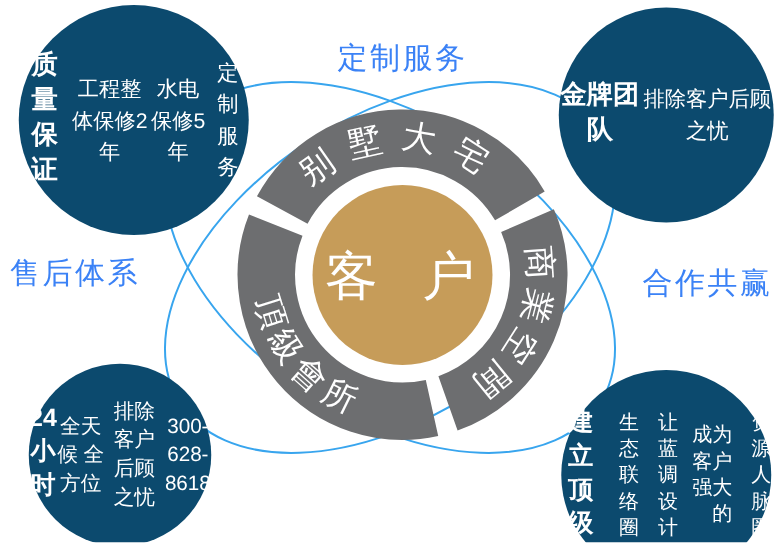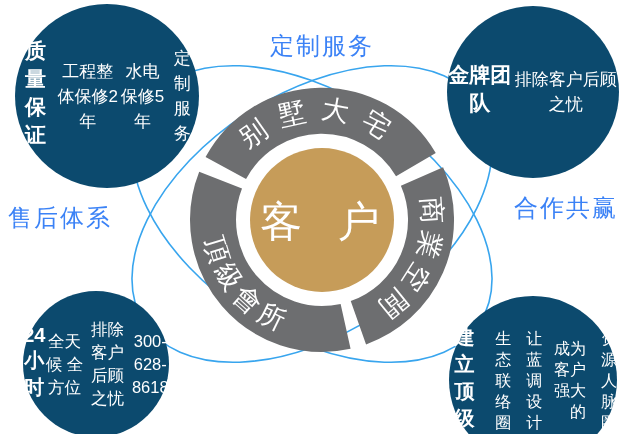--- a/index.html
+++ b/index.html
@@ -38,21 +38,21 @@
   .node-br{left:449px;top:296px;width:168px;height:168px;}
   .node-bl .node-title,.node-br .node-title{font-size:20px;margin-bottom:4px;}
   .node-bl .node-line{font-size:16.5px;line-height:23px;}
   .node-br .node-line{font-size:16px;line-height:21px;text-align:right;}
   .orbit-label{
     position:absolute;z-index:2;
     color:#3b82f6;font-size:24px;letter-spacing:2px;white-space:nowrap;
   }
   .lbl-top{left:270px;top:30px;}
   .lbl-left{left:8px;top:202px;}
-  .lbl-right{left:514px;top:192px;}
+  .lbl-right{left:514px;top:210px;}
 </style>
 </head>
 <body>
 
 <div class="stage">
 
   <svg width="621" height="434" viewBox="0 0 621 434">
 
     <g>
       <ellipse class="orbit" cx="312" cy="214" rx="200" ry="120" transform="rotate(33 312 214)"></ellipse>

